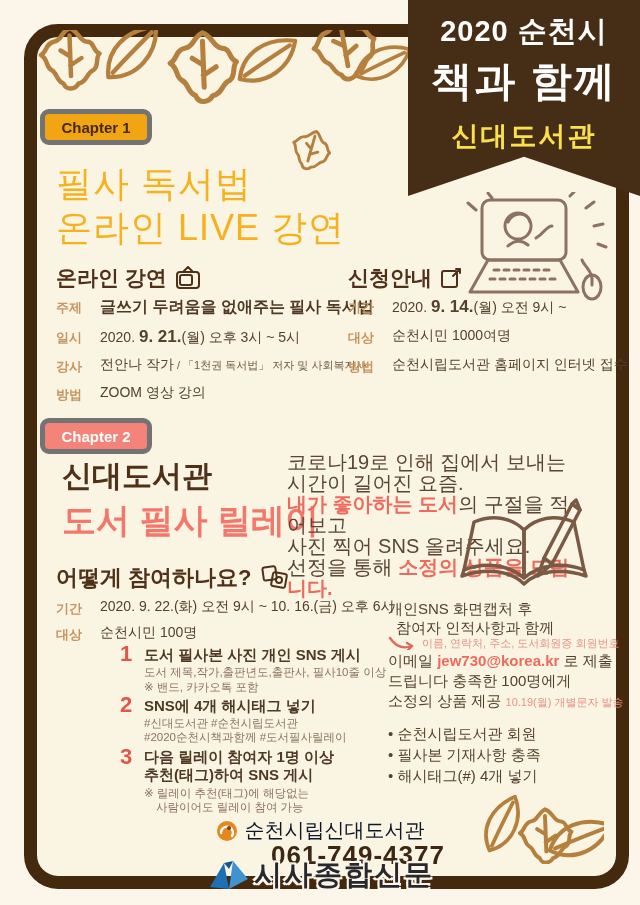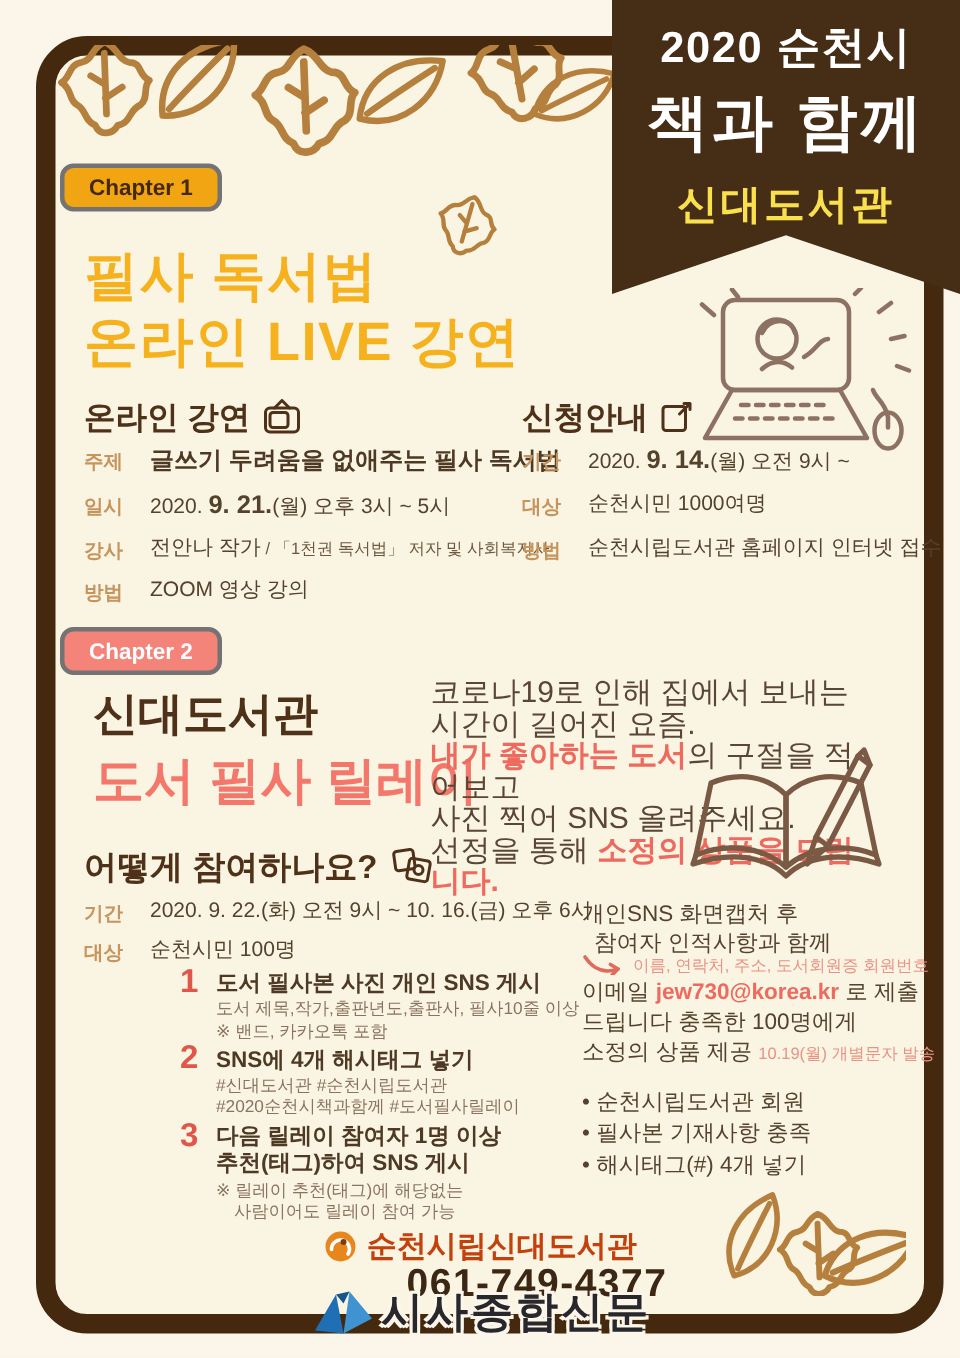--- a/index.html
+++ b/index.html
@@ -21,28 +21,28 @@
     left:408px;top:0;width:232px;height:196px;
     background:#462d15;z-index:5;
     clip-path:polygon(0 0,100% 0,100% 100%,50% 80%,0 100%);
     text-align:center;color:#fff;
   }
   .banner-line1{margin-top:12px;font-size:29px;font-weight:800;letter-spacing:1px;}
   .banner-line2{margin-top:2px;font-size:41px;font-weight:800;letter-spacing:2px;}
   .banner-sub{margin-top:9px;font-size:27px;font-weight:800;color:#f9e04c;letter-spacing:2px;}
   
   .badge{
-    width:102px;height:26px;border:3px solid #737373;border-radius:9px;
+    width:102px;height:26px;border:5px solid #737373;border-radius:9px;
     display:flex;align-items:center;justify-content:center;
     font-size:15px;font-weight:800;z-index:6;
   }
   .badge1{left:40px;top:109px;background:#f2a513;color:#44290f;}
   .badge2{left:40px;top:418px;background:#f4837a;color:#fff;}
   
-  .title-yellow{color:#f5b21e;font-weight:700;letter-spacing:1px;z-index:4;}
+  .title-yellow{color:#f5b21e;font-weight:400;letter-spacing:1px;z-index:4;}
   .t1a{left:56px;top:160px;font-size:36px;}
   .t1b{left:56px;top:204px;font-size:36px;}
   .t2a{left:62px;top:456px;font-size:30px;color:#4e3118;font-weight:800;z-index:4;}
   .t2b{left:62px;top:498px;font-size:34px;color:#f4776c;font-weight:800;z-index:4;}
   .sec-head{display:flex;align-items:center;gap:8px;font-size:21px;font-weight:800;color:#4e3118;z-index:4;}
   
   .row{display:flex;z-index:4;}
   .lbl{font-size:13px;font-weight:700;color:#c6955e;width:44px;flex:none;padding-top:2px;}
   .val{font-size:14px;color:#54422d;}
   .val b.big{font-size:17px;}
@@ -55,21 +55,21 @@
   .step-num{font-size:22px;font-weight:800;color:#e0564b;z-index:4;}
   .step-title{font-size:15px;font-weight:800;color:#4e3a24;z-index:4;}
   .step-sub{font-size:11.5px;color:#8a7460;z-index:4;}
   
   .sub-line{font-size:15px;color:#54422d;z-index:4;}
   .tiny-coral{font-size:11px;color:#e89387;z-index:4;}
   .bullet{font-size:15px;color:#54422d;z-index:4;}
   .bullet::before{content:"• ";color:#54422d;}
   
   .footer-lib{left:0;top:817px;width:640px;display:flex;justify-content:center;align-items:center;gap:7px;
-    font-size:20px;font-weight:700;color:#c2410c;z-index:7;}
+    font-size:20px;font-weight:400;color:#0f172a;z-index:7;}
   .footer-phone{left:0;top:840px;width:640px;text-align:center;font-size:26px;font-weight:800;
     color:#3b2713;letter-spacing:1px;z-index:7;margin-left:38px;}
   .press{left:0;top:856px;width:640px;display:flex;justify-content:center;align-items:center;gap:4px;z-index:8;}
   .press-text{font-size:28px;font-weight:800;color:#27272c;letter-spacing:2px;
     text-shadow:-2px -2px 0 #fbf6e9,2px -2px 0 #fbf6e9,-2px 2px 0 #fbf6e9,2px 2px 0 #fbf6e9,0 2px 0 #fbf6e9,0 -2px 0 #fbf6e9;}
   svg{display:block;}
 </style>
 </head>
 <body>
 

